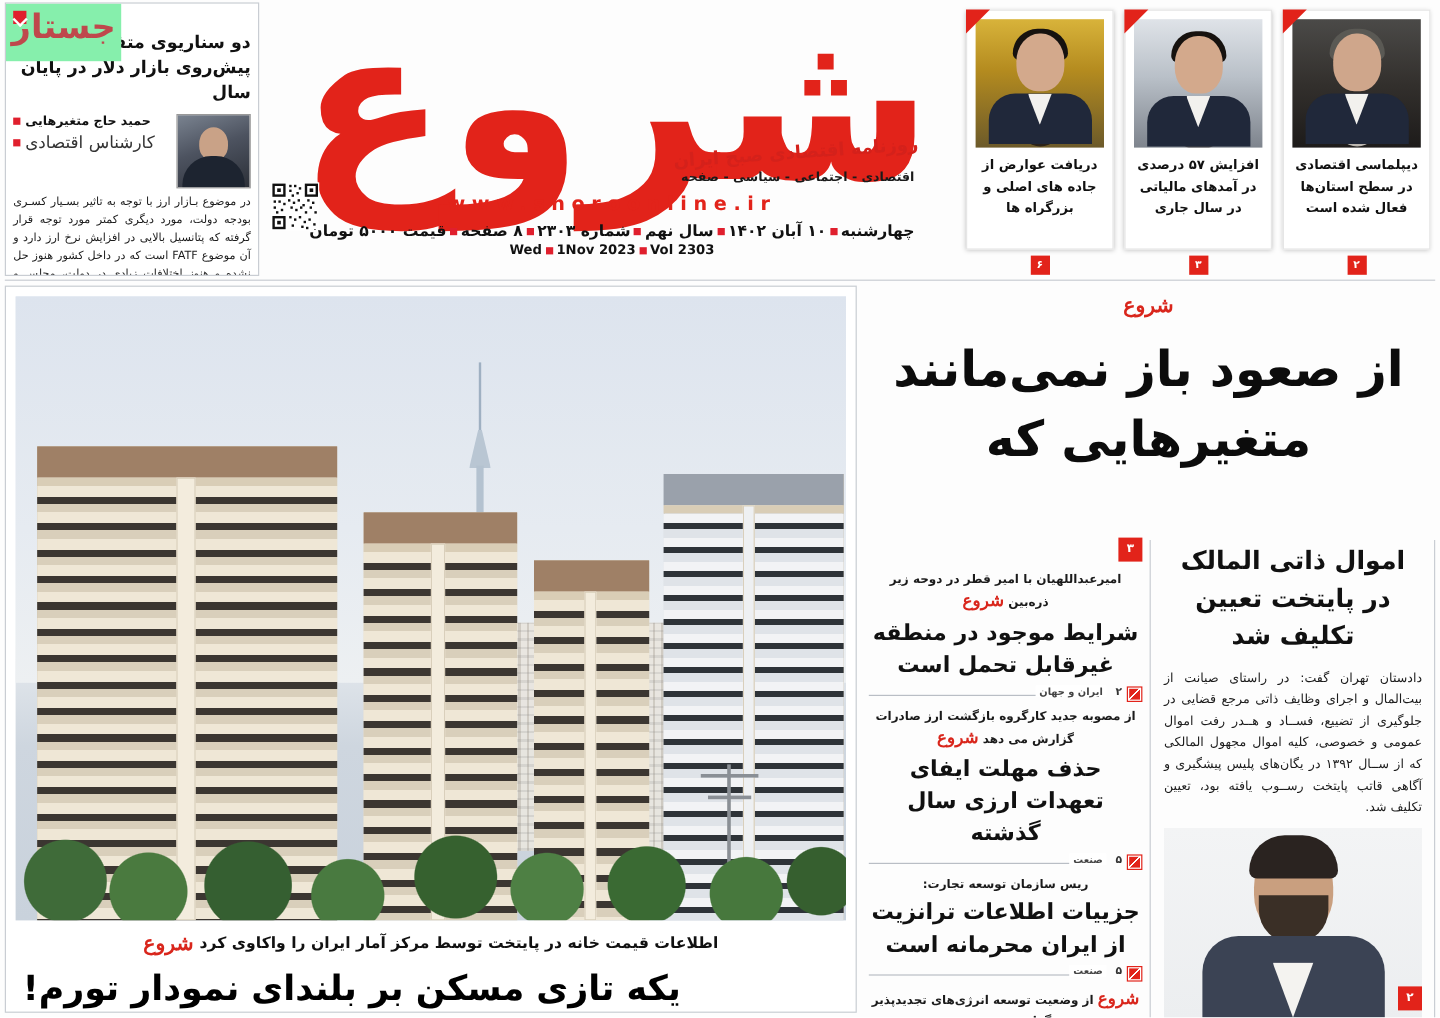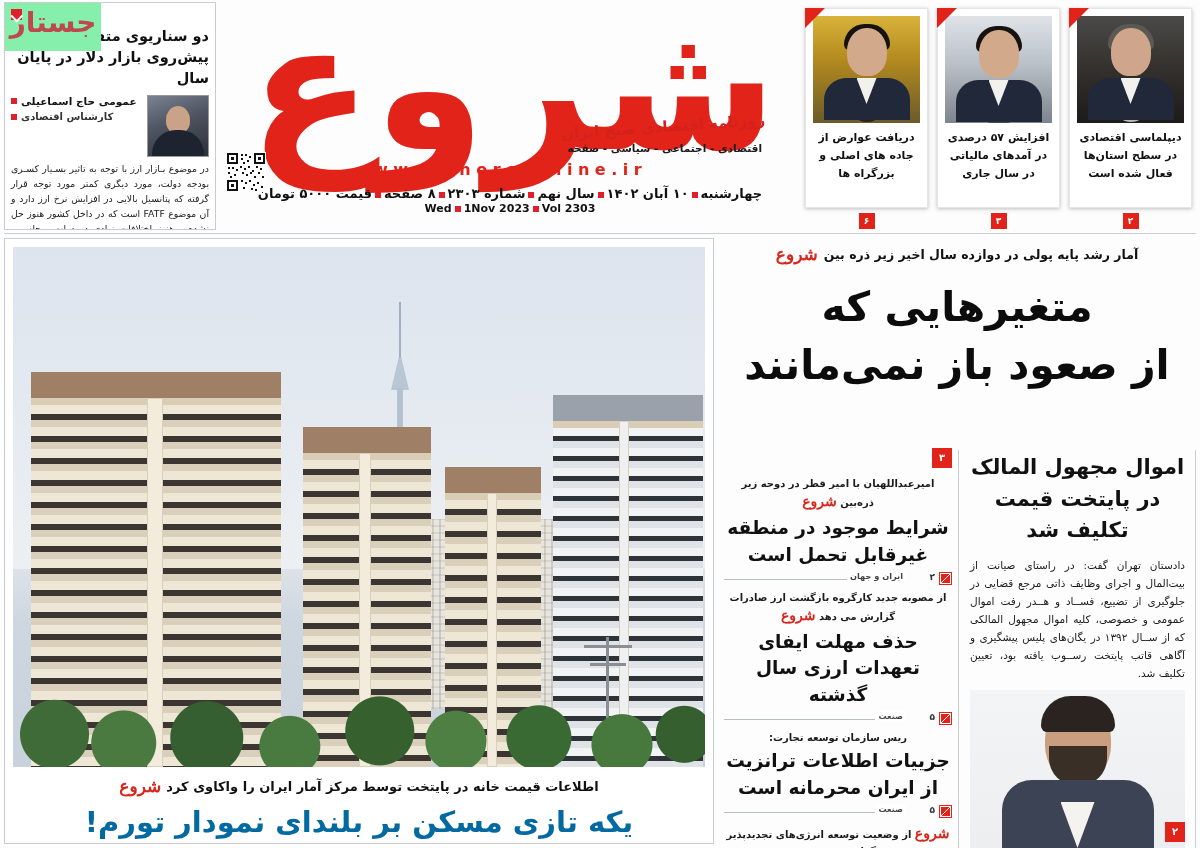--- a/index.html
+++ b/index.html
@@ -53,21 +53,21 @@
   .ed-title {
     margin-top: 5px;
     font-size: 14.5px; font-weight: 700; color:#111;
     text-align: right; line-height: 1.45; direction: rtl;
   }
   .ed-meta { margin-top:6px; display:flex; gap:5px; flex-direction: row-reverse; }
   .ed-meta-txt { flex: 1 1 auto; text-align:right; }
   .ed-author { display:flex; flex-direction:row-reverse; align-items:center; gap:4px; justify-content:flex-start; }
   .ed-author .sq { width:6px;height:6px;background:#e01f2d;display:inline-block;}
   .ed-author .nm { font-size:10.5px; font-weight:700; color:#111; }
-  .ed-author .rl { font-size:10px; font-weight:700; color:#333; }
+  .ed-author .rl { font-size:14px; font-weight:400; color:#333; }
   .ed-portrait {
     width: 62px; height: 62px; flex:0 0 62px;
     background: linear-gradient(160deg,#7a8390 0%, #4d5360 45%, #2c3038 100%);
     border:1px solid #999; position:relative; overflow:hidden;
   }
   .ed-portrait::before{
     content:""; position:absolute; left:50%; top:16%;
     width:24px;height:28px;border-radius:50% 50% 45% 45%;
     background:#c9a287; transform:translateX(-50%);
   }
@@ -239,21 +239,21 @@
       radial-gradient(circle at 97% 62%, #365f2f 0 28px, transparent 29px);
   }
   .pole { position:absolute; right:96px; bottom:10px; width:3px; height:120px; background:#8a8f95;}
   .pole::before{content:"";position:absolute;left:-22px;top:8px;width:48px;height:3px;background:#8a8f95;}
   .pole::after{content:"";position:absolute;left:-16px;top:26px;width:36px;height:3px;background:#8a8f95;}
 
   .photo-cap { position:relative; margin-top:9px; padding: 0 6px; direction: rtl; }
   .cap-kicker { display:flex; flex-direction: row-reverse; align-items:center; justify-content:center; gap:5px;
      font-size: 13px; font-weight:700; color:#111; }
   .cap-kicker .brandmark { font-size: 17px; font-weight:700; color:#d9261c; font-family:"DejaVu Serif", serif;}
-  .cap-title { margin-top:7px; font-size: 29px; font-weight:700; color:#0369a1; text-align:center; line-height:1.35;}
+  .cap-title { margin-top:7px; font-size: 29px; font-weight:700; color:#000000; text-align:left; line-height:1.35;}
 
   
   .lead { position:absolute; left:718px; top:238px; width:478px; height:210px; padding: 6px 10px 0 10px; }
   .lead-kicker { display:flex; flex-direction:row-reverse; align-items:center; justify-content:center; gap:6px;
      font-size: 12.5px; font-weight:700; color:#111; direction:rtl; }
   .lead-kicker .brandmark { font-size:17px;font-weight:700;color:#d9261c;font-family:"DejaVu Serif",serif;}
   .lead-title {
     margin-top: 14px; direction: rtl; text-align:center;
     font-size: 41px; font-weight:700; color:#0c0c0c; line-height: 1.42;
   }
@@ -269,21 +269,21 @@
   .ni-rule { position:relative; height: 14px; margin: 2px 0 1px 0; }
   .ni-rule .line { position:absolute; left:0; right: 46px; top: 8px; height:1px; background:#b9bec5;}
   .ni-rule .pgicon {
     position:absolute; right: 0px; top:1px; width:13px;height:13px;
     border:1.5px solid #e2231a; background:#fff; }
   .ni-rule .pgicon::after{
     content:""; position:absolute; left:1px; top:1px; width:9px;height:9px;
     background: linear-gradient(135deg,#e2231a 0 45%, #fff 45% 55%, #e2231a 55% 100%);
   }
   .ni-rule .pgnum { position:absolute; right: 17px; top: 1px; font-size:9px; font-weight:700; color:#333; }
-  .ni-rule .sect { position:absolute; right: 46px; top: 0px; font-size:8.2px; font-weight:700; color:#444;
+  .ni-rule .sect { position:absolute; right: 30px; top: 0px; font-size:8.2px; font-weight:700; color:#444;
      background:#fff; padding: 0 3px; }
   .ni-kicker { font-size: 10px; font-weight:700; color:#1b1b1b; text-align:center; line-height:1.5; }
   .ni-kicker .brandmark { font-size:14px; color:#d9261c; font-family:"DejaVu Serif",serif; }
   .ni-title { margin-top: 3px; font-size: 18.5px; font-weight:700; color:#111; text-align:center; line-height:1.45; }
 
   
   .side-col { position:absolute; left:962px; top:450px; width:234px; height:398px;
      border-right:1px solid #c9cdd3; padding: 2px 10px 0 8px; direction: rtl; }
   .side-title { font-size: 21px; font-weight:700; color:#111; text-align:center; line-height:1.5; }
   .side-body { margin-top: 9px; font-size: 10.5px; line-height:1.72; color:#1b1b1b; text-align: justify; }
@@ -319,21 +319,21 @@
       </div>
       <div class="ed-head">
         <span class="mk"></span>
         <span class="lbl">سرمقاله</span>
       </div>
       <div class="ed-title">دو سناریوی متفاوت پیش‌روی بازار دلار در پایان سال</div>
       <div class="ed-meta">
         <div class="ed-meta-txt">
           <div class="ed-author">
             <span class="sq"></span>
-            <span class="nm">عمومی حاج اسماعیلی</span>
+            <span class="nm">حمید حاج متغیرهایی</span>
           </div>
           <div class="ed-author" style="margin-top:4px">
             <span class="sq"></span>
             <span class="rl">کارشناس اقتصادی</span>
           </div>
         </div>
         <div class="ed-portrait"></div>
       </div>
       <div class="ed-body">در موضوع بـازار ارز با توجه به تاثیر بسـیار کسـری بودجه دولت، مورد دیگری کمتر مورد توجه قرار گرفته که پتانسیل بالایی در افزایش نرخ ارز دارد و آن موضوع FATF است که در داخل کشور هنوز حل نشده و هنوز اختلافات زیادی در دولت، مجلس و مجمع تشخیص مصلحت نظام درباره آن وجود دارد. اظهارات اخیر اعضای مجمع تشخیص مصلحت نشان می‌دهد در خصوص این مسائل...</div>
 
@@ -508,25 +508,24 @@
         <span>اطلاعات قیمت خانه در پایتخت توسط مرکز آمار ایران را واکاوی کرد</span>
       </div>
       <div class="cap-title">یکه تازی مسکن بر بلندای نمودار تورم!</div>
 
     </div>
   </div>
 
   <div class="lead">
     <div class="lead-kicker">
       <span class="brandmark">شروع</span>
-      <span>آمار رشد پایه پولی در دوازده سال اخیر زیر ذره بین</span>
     </div>
     <div class="lead-title">
+      <div>از صعود باز نمی‌مانند</div>
       <div>متغیرهایی که</div>
-      <div>از صعود باز نمی‌مانند</div>
     </div>
   </div>
 
   <div class="vsep"></div>
   <div class="list-col">
     <span class="topnum">۳</span>
 
     <div class="news-item" style="margin-top:22px">
       <div class="ni-kicker">
         <span>امیرعبداللهیان با امیر قطر در دوحه زیر ذره‌بین</span>
@@ -575,21 +574,21 @@
       <div class="ni-kicker">
         <span class="brandmark">شروع</span>
         <span>از وضعیت توسعه انرژی‌های تجدیدپذیر گزارش می دهد</span>
       </div>
 
     </div>
 
   </div>
 
   <div class="side-col">
-    <div class="side-title">اموال مجهول المالک در پایتخت قیمت تکلیف شد</div>
+    <div class="side-title">اموال ذاتی المالک در پایتخت تعیین تکلیف شد</div>
     <div class="side-body">دادستان تهران گفت: در راستای صیانت از بیت‌المال و اجرای وظایف ذاتی مرجع قضایی در جلوگیری از تضییع، فســاد و هــدر رفت اموال عمومی و خصوصی، کلیه اموال مجهول المالکی که از ســال ۱۳۹۲ در یگان‌های پلیس پیشگیری و آگاهی قاتب پایتخت رســوب یافته بود، تعیین تکلیف شد.</div>
     <div class="side-photo">
       <span class="h2"></span>
         <span class="hair2"></span>
         <span class="beard2"></span>
       <span class="suit"></span>
         <span class="shirt2"></span>
     </div>
     <span class="side-pg">۲</span>
   </div>

